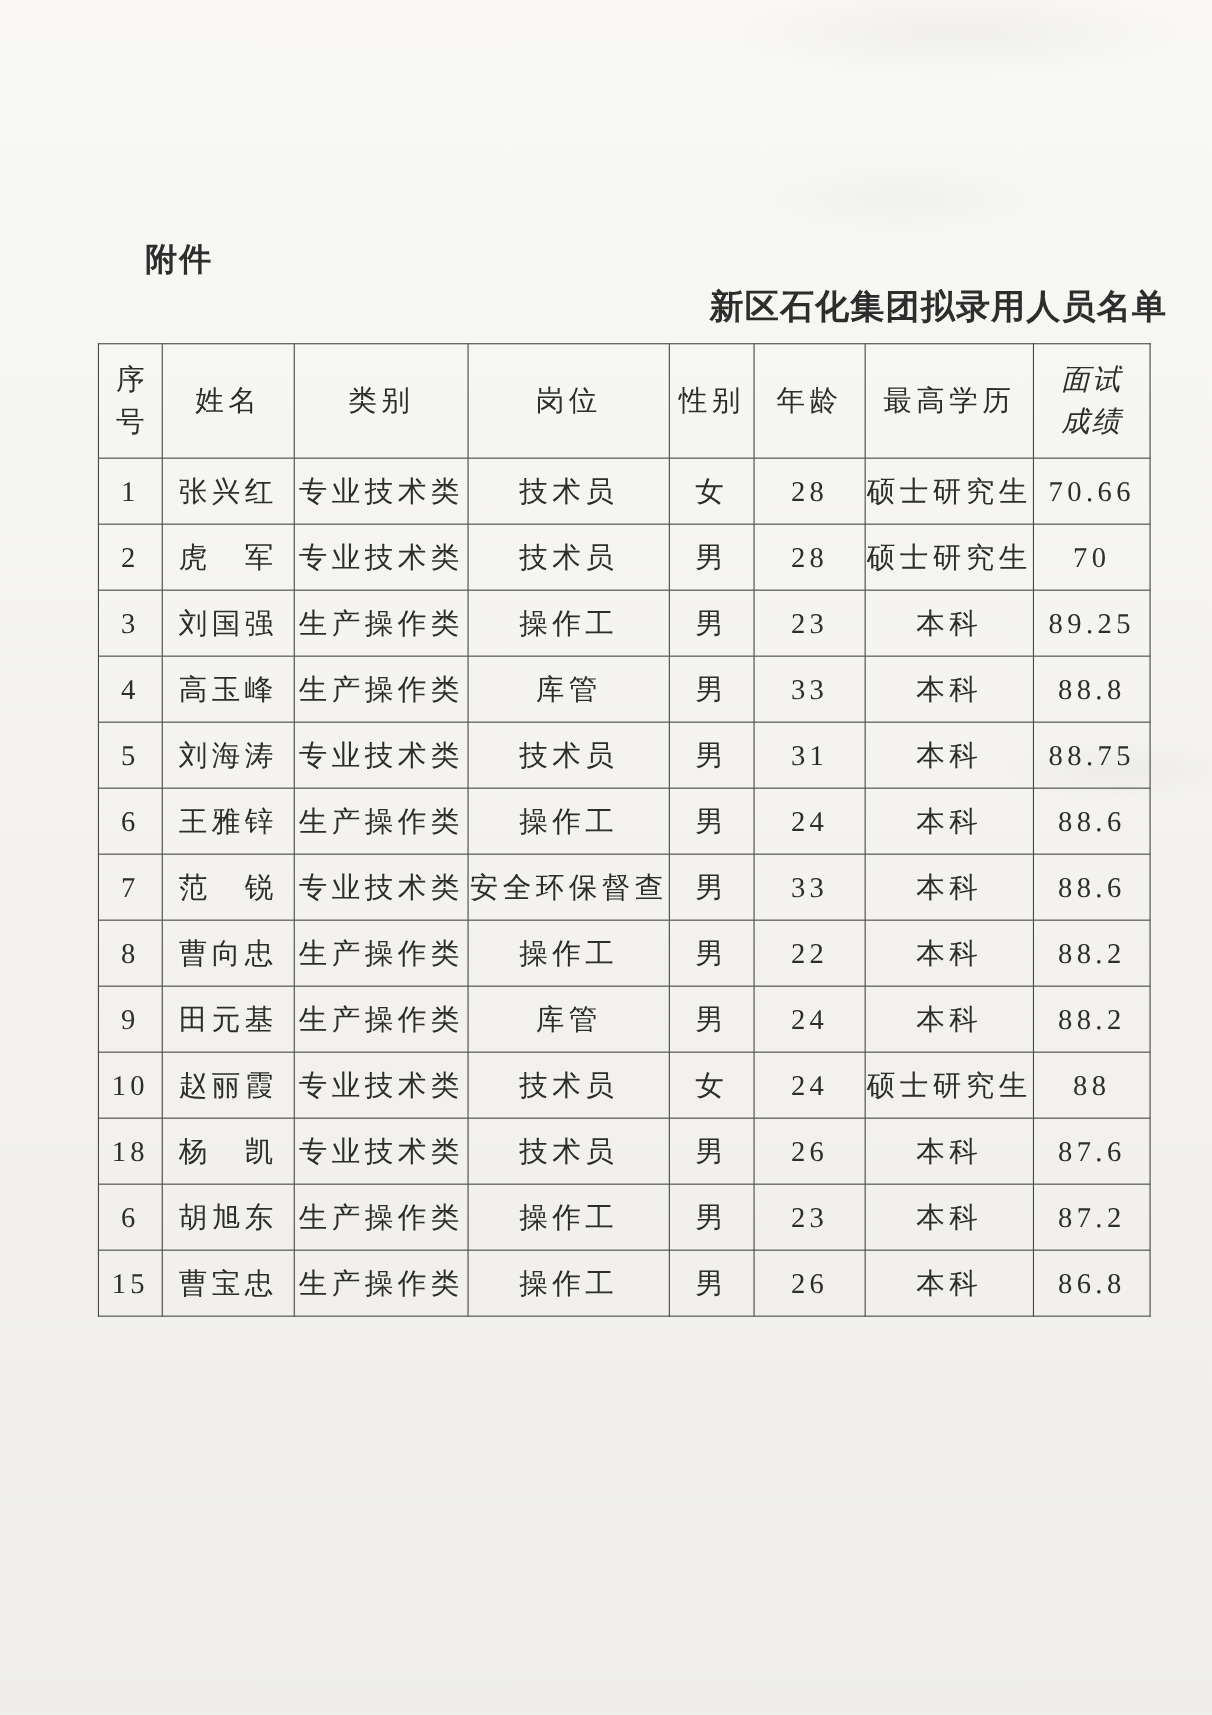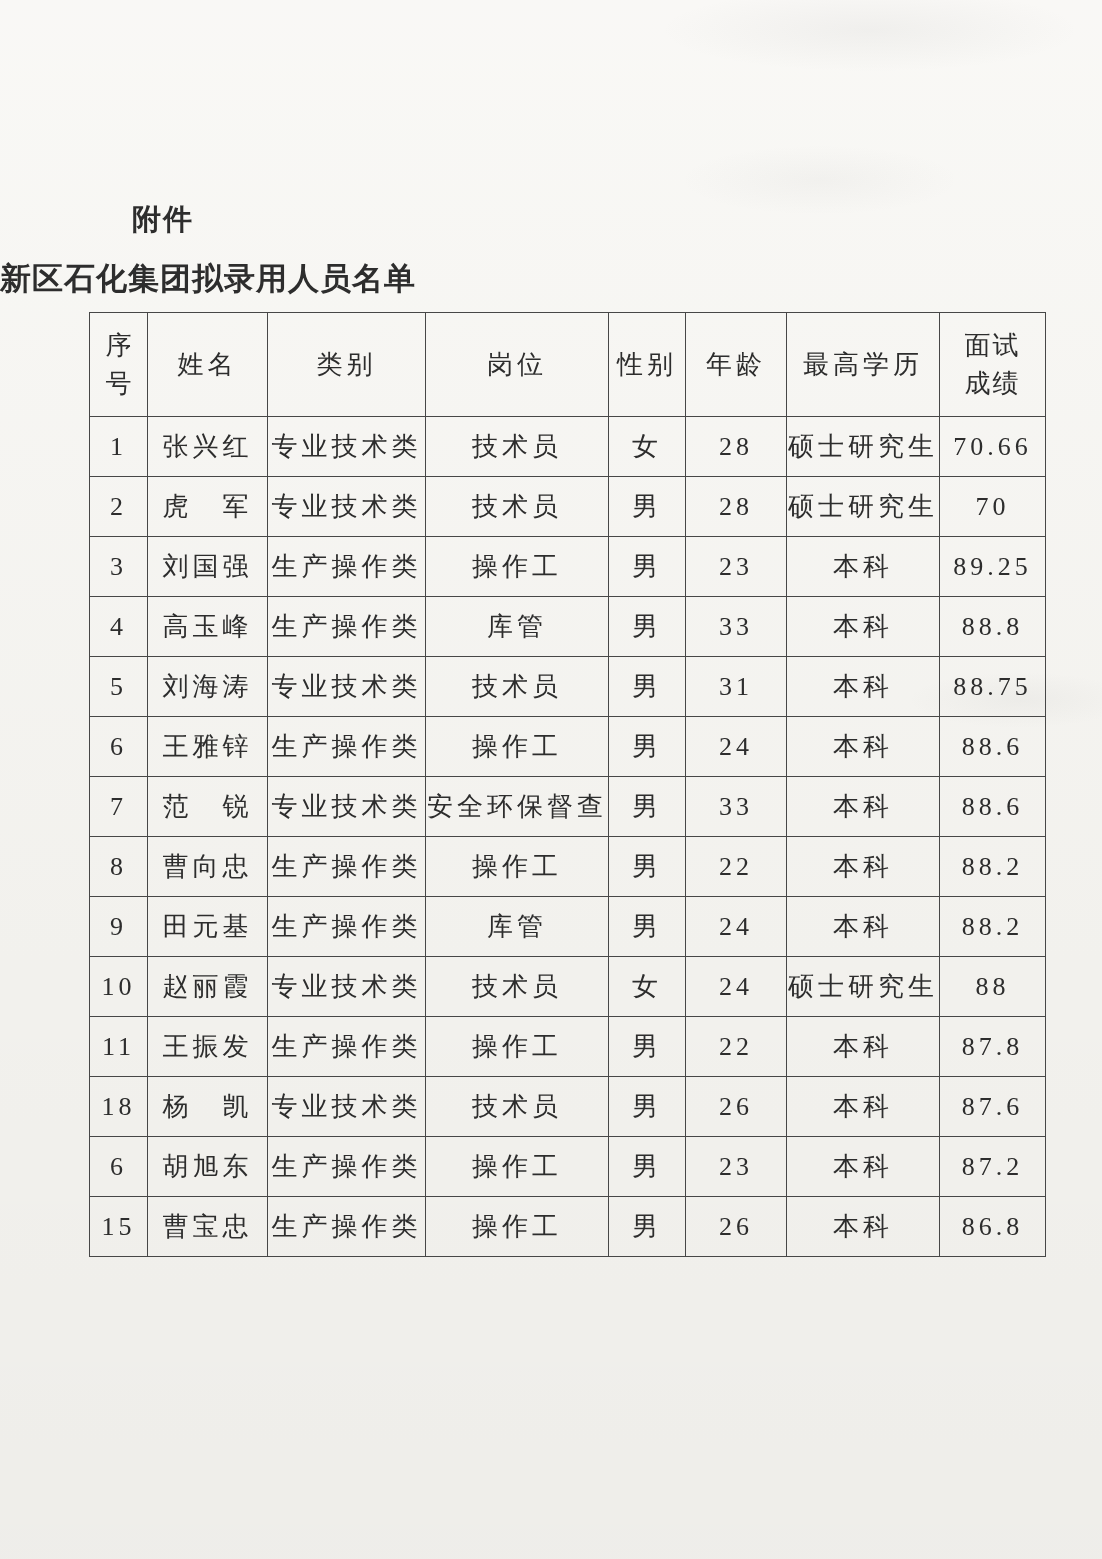--- a/index.html
+++ b/index.html
@@ -28,32 +28,32 @@
     pointer-events: none;
     background:
       radial-gradient(ellipse 300px 60px at 870px 30px, rgba(120,120,120,0.07), transparent 70%),
       radial-gradient(ellipse 160px 40px at 1020px 700px, rgba(120,120,120,0.06), transparent 70%),
       radial-gradient(ellipse 200px 50px at 820px 180px, rgba(120,120,120,0.05), transparent 70%),
       linear-gradient(180deg, rgba(255,255,255,0.35), rgba(0,0,0,0.015) 60%, rgba(0,0,0,0.03));
   }
   .attachment-label {
     position: absolute;
     left: 132px;
-    top: 200px;
+    top: 216px;
     font-family: "Liberation Sans", "DejaVu Sans", sans-serif;
     font-weight: bold;
     font-size: 29px;
     letter-spacing: 2px;
   }
   .doc-title {
     position: absolute;
     top: 258px;
     left: 0;
     width: 1061px;
-    text-align: left;
+    text-align: right;
     font-family: "Liberation Sans", "DejaVu Sans", sans-serif;
     font-weight: bold;
     font-size: 31px;
     letter-spacing: 1px;
   }
   .table-wrap {
     position: absolute;
     left: 89px;
     top: 312px;
   }
@@ -87,20 +87,21 @@
     display: inline-block;
     width: 34px;
     letter-spacing: 0;
     line-height: 1.45;
   }
   .hdr-stack-2 {
     display: inline-block;
     width: 68px;
     letter-spacing: 2px;
     line-height: 1.45;
+    font-style: italic;
   }
 </style>
 </head>
 <body>
 
 <div class="scan-overlay"></div>
 
 <div class="attachment-label">附件</div>
 
 <div class="doc-title">新区石化集团拟录用人员名单</div>
@@ -240,30 +241,20 @@
           <td>10</td>
           <td>赵丽霞</td>
           <td>专业技术类</td>
           <td>技术员</td>
           <td>女</td>
           <td>24</td>
           <td>硕士研究生</td>
           <td>88</td>
         </tr>
         <tr>
-          <td>11</td>
-          <td>王振发</td>
-          <td>生产操作类</td>
-          <td>操作工</td>
-          <td>男</td>
-          <td>22</td>
-          <td>本科</td>
-          <td>87.8</td>
-        </tr>
-        <tr>
           <td>18</td>
           <td>杨　凯</td>
           <td>专业技术类</td>
           <td>技术员</td>
           <td>男</td>
           <td>26</td>
           <td>本科</td>
           <td>87.6</td>
         </tr>
         <tr>

